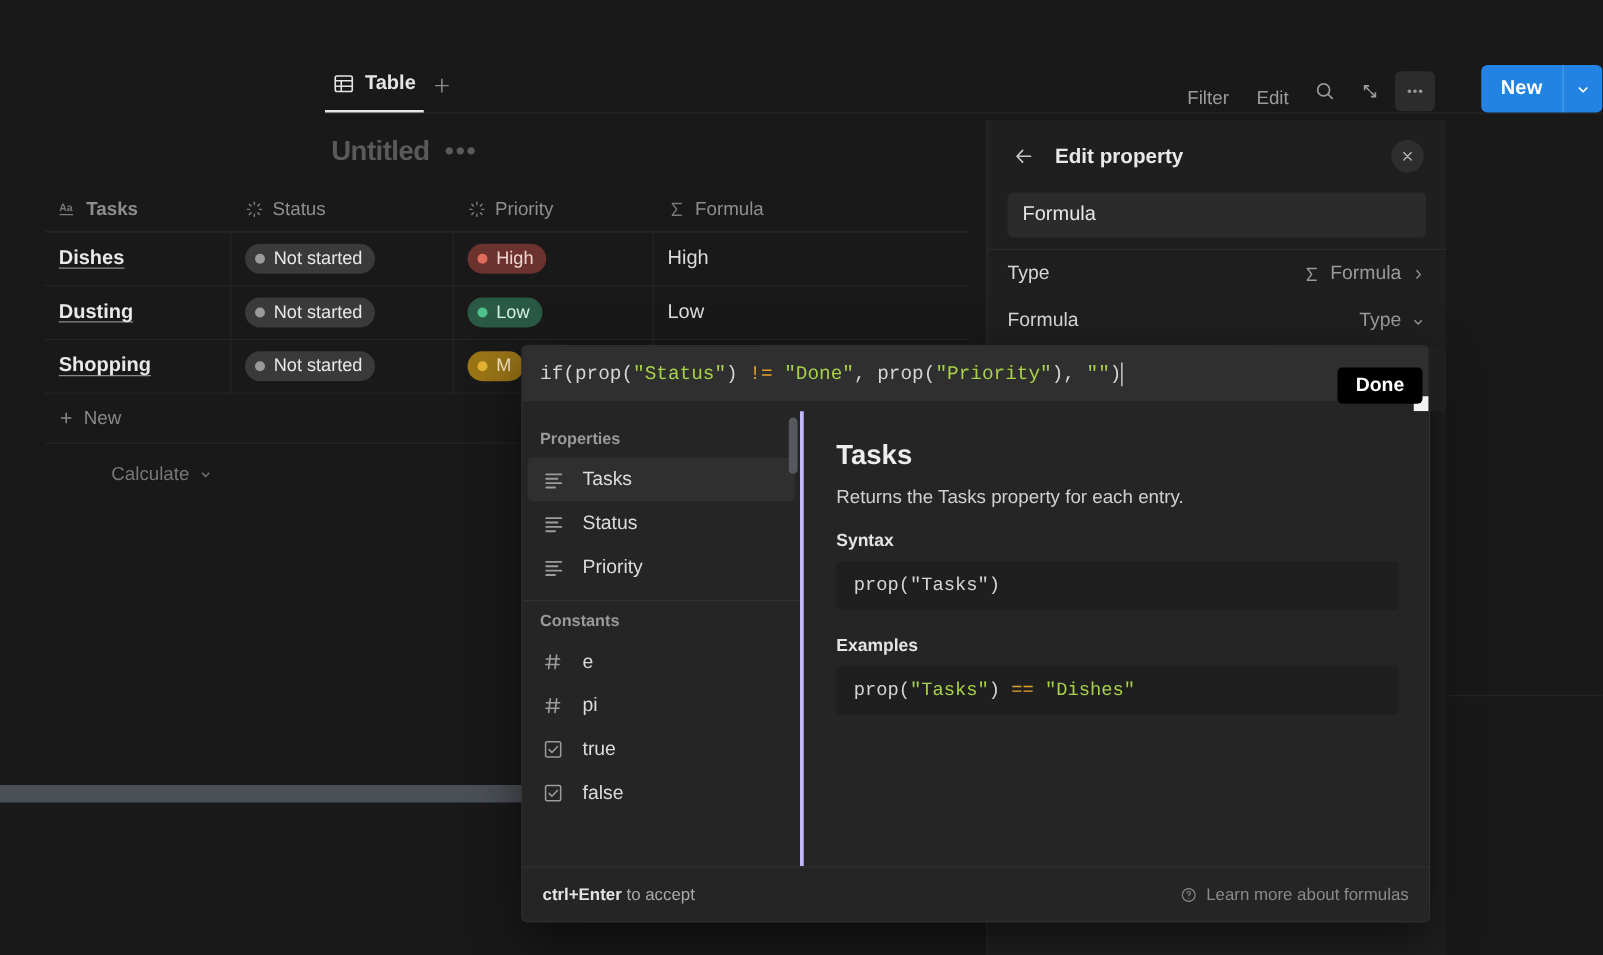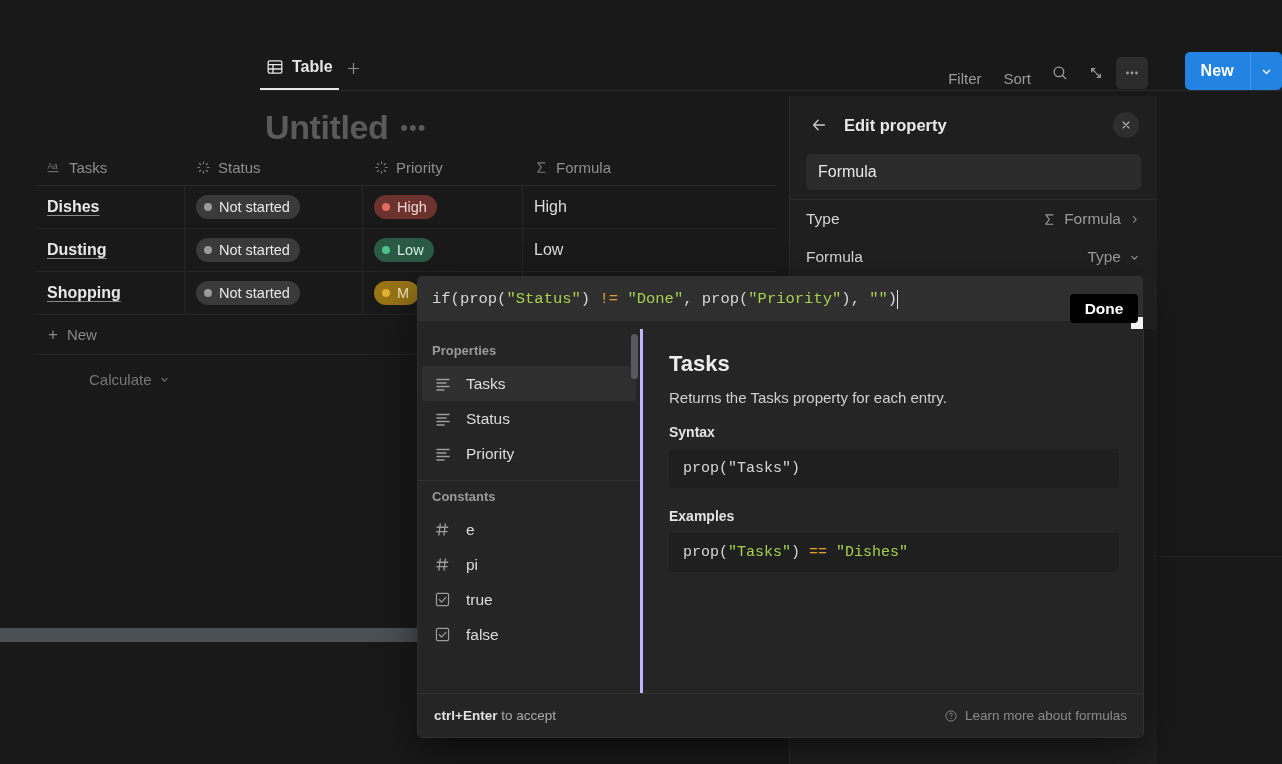--- a/index.html
+++ b/index.html
@@ -50,32 +50,32 @@
     display:flex; align-items:center; padding:0 16px;
     font-size:16px; font-weight:700; color:#fff; cursor:pointer; letter-spacing:.2px;
   }
   .new-caret {
     display:flex; align-items:center; justify-content:center; width:32px;
     border-left:1px solid #4a9aea; color:#fff; cursor:pointer;
   }
 
   
   .page-title-row { position:absolute; left:265px; top:108px; display:flex; align-items:center; gap:12px; }
-  .page-title { font-size:34px; font-weight:800; color:#5a5a5a; letter-spacing:-0.4px; }
+  .page-title { font-size:22px; font-weight:800; color:#5a5a5a; letter-spacing:-0.4px; }
   .page-title-dots { color:#5a5a5a; font-size:22px; letter-spacing:1px; line-height:14px; cursor:pointer; }
 
   
   .table { position:absolute; left:36px; top:150px; width:740px; }
   .thead { display:flex; height:36px; align-items:center; border-bottom:1px solid #2a2a2a; }
   .th {
     display:flex; align-items:center; gap:7px; height:36px;
     font-size:15px; color:#8e8e8e; padding-left:11px; cursor:pointer;
   }
   .th .hicon { width:15px; height:15px; flex:none; display:block; color:#7a7a7a; }
-  .th.c0 { width:149px; padding-left:11px; }
+  .th.c0 { width:149px; padding-left:11px;font-weight:bold; }
   .th.c1 { width:178px; }
   .th.c2 { width:160px; }
   .th.c3 { width:253px; }
 
   .trow { display:flex; height:43px; border-bottom:1px solid #252525; }
   .td { height:42px; display:flex; align-items:center; padding-left:11px; border-right:1px solid #252525; }
   .td.c0 { width:149px; }
   .td.c1 { width:178px; }
   .td.c2 { width:160px; }
   .td.c3 { width:253px; border-right:none; }
@@ -214,21 +214,21 @@
       <div class="tab-add">
         <svg viewBox="0 0 20 20" width="17" height="17" fill="none" stroke="currentColor" stroke-width="1.4">
           <path d="M10 3.6v12.8M3.6 10h12.8"></path>
         </svg>
       </div>
     </div>
   </div>
 
   <div class="toolbar">
     <div class="tb-text">Filter</div>
-    <div class="tb-text">Sort</div>
+    <div class="tb-text">Edit</div>
     <div class="tb-icon">
       <svg viewBox="0 0 20 20" width="18" height="18" fill="none" stroke="currentColor" stroke-width="1.5">
         <circle cx="8.8" cy="8.8" r="5.3"></circle>
           <path d="M12.8 12.8l4 4"></path>
       </svg>
     </div>
     <div class="tb-icon">
       <svg viewBox="0 0 20 20" width="18" height="18" fill="none" stroke="currentColor" stroke-width="1.4">
         <path d="M9.2 5.2H5.2v4M5.2 5.2l4.6 4.6"></path>
         <path d="M10.8 14.8h4v-4M14.8 14.8l-4.6-4.6"></path>

